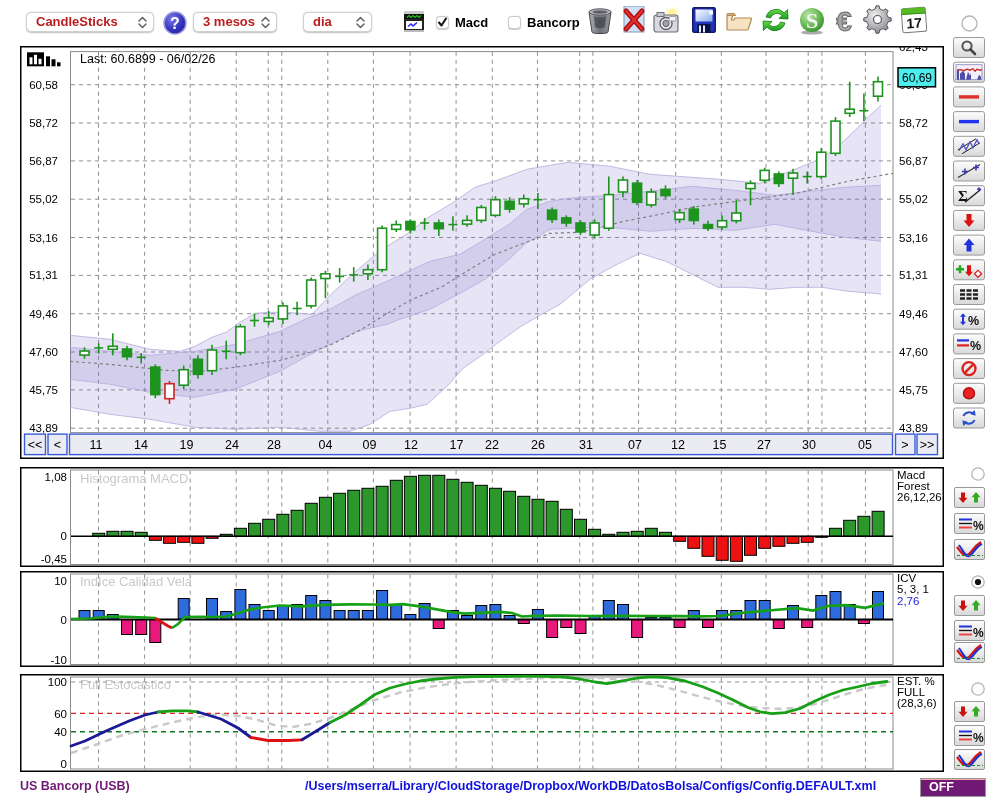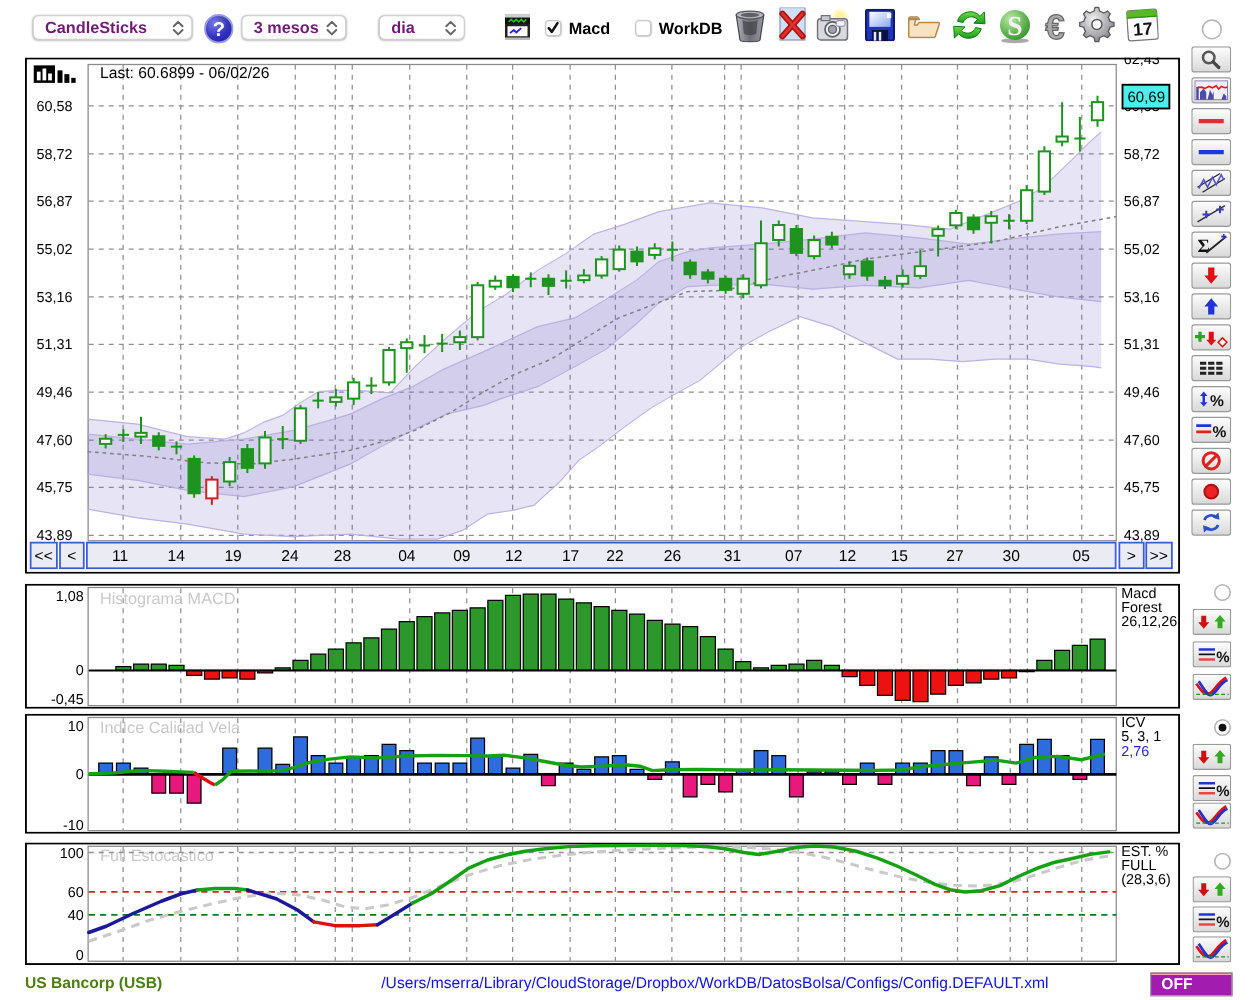--- a/index.html
+++ b/index.html
@@ -1,16 +1,16 @@
 <!DOCTYPE html>
 <html><head><meta charset="utf-8"><style>
 *{margin:0;padding:0;box-sizing:border-box}
 html,body{width:1000px;height:800px;background:#fff;font-family:"Liberation Sans",sans-serif;overflow:hidden}
 .abs{position:absolute}
-.popup{position:absolute;height:20px;background:#fff;border:1px solid #d0d0d0;border-radius:5px;box-shadow:0 0.5px 1.5px rgba(0,0,0,0.25);font-size:13px;font-weight:700;color:#701a75;display:flex;align-items:center;padding-left:9px}
+.popup{position:absolute;height:20px;background:#fff;border:1px solid #d0d0d0;border-radius:5px;box-shadow:0 0.5px 1.5px rgba(0,0,0,0.25);font-size:13px;font-weight:700;color:#b91c1c;display:flex;align-items:center;padding-left:9px}
 .chev{position:absolute;right:5px;top:3px;width:11px;height:13px}
 .cb{position:absolute;width:13px;height:13px;background:#fff;border:1px solid #c8c8c8;border-radius:3.5px;box-shadow:0 0.5px 1px rgba(0,0,0,0.2)}
 .lbl{position:absolute;font-size:13px;font-weight:600;color:#000}
 </style></head><body>
 <div class="popup" style="left:26px;top:11.5px;width:128px">CandleSticks<svg class="chev" viewBox="0 0 11 13">
       <path d="M2 5 L5.5 1.5 L9 5" fill="none" stroke="#666" stroke-width="1.6" stroke-linecap="round" stroke-linejoin="round"></path>
       <path d="M2 8 L5.5 11.5 L9 8" fill="none" stroke="#666" stroke-width="1.6" stroke-linecap="round" stroke-linejoin="round"></path>
     </svg></div>
 <div class="abs" style="left:163px;top:10.5px;width:24px;height:24px"><svg width="24" height="24">
       <defs>
@@ -39,21 +39,21 @@
       <polyline points="4,15.5 7,13 9,15 13,11.5" fill="none" stroke="#2222ee" stroke-width="1.5"></polyline>
       <rect x="0" y="19" width="20" height="2" fill="#bbb"></rect>
     </svg></div>
 <div class="cb" style="left:435.5px;top:15.5px">
     <svg width="11" height="11" style="position:absolute;left:0px;top:0px">
       <path d="M2 5.5 L4.5 8.5 L9 1.5" fill="none" stroke="#111" stroke-width="2" stroke-linecap="round" stroke-linejoin="round"></path>
     </svg>
   </div>
 <div class="lbl" style="left:455px;top:15px">Macd</div>
 <div class="cb" style="left:507.5px;top:15.5px"></div>
-<div class="lbl" style="left:527px;top:15px">WorkDB</div>
+<div class="lbl" style="left:527px;top:15px">Bancorp</div>
 <div class="abs" style="left:586px;top:7px"><svg width="28" height="27">
       <defs>
         <linearGradient id="tg" x1="0" y1="0" x2="1" y2="0">
           <stop offset="0" stop-color="#b0b0b8"></stop>
           <stop offset="0.5" stop-color="#707078"></stop>
           <stop offset="1" stop-color="#989aa0"></stop>
         </linearGradient>
       </defs>
       <path d="M3 5 L6 25 Q6.2 26.5 14 26.5 Q21.8 26.5 22 25 L25 5 Z" fill="url(#tg)" stroke="#44444c" stroke-width="1"></path>
       <ellipse cx="14" cy="5" rx="11" ry="3.2" fill="#b8b8c0" stroke="#55555d" stroke-width="1"></ellipse>
@@ -693,16 +693,16 @@
       <defs>
         <linearGradient id="pbg748.5" x1="0" y1="0" x2="0" y2="1">
           <stop offset="0" stop-color="#fdfdfd"></stop>
           <stop offset="1" stop-color="#d8d8d8"></stop>
         </linearGradient>
       </defs>
       <path d="M3 8 C7 13 9 17 13 16 C17 15 19 8 27 3" fill="none" stroke="#dd1111" stroke-width="2.2"></path>
       <path d="M5 6 C9 12 12 18 15 17 C19 15.5 22 7 28 5" fill="none" stroke="#2233cc" stroke-width="2.2"></path>
       <path d="M3 16.5 h26" stroke="#2a8a2a" stroke-width="1" stroke-dasharray="3 2"></path>
     </svg></div>
-<div class="abs" style="left:20px;top:778.5px;font-size:12.5px;font-weight:700;color:#4d7c0f">US Bancorp (USB)</div>
-<div class="abs" style="left:305px;top:778.5px;font-size:12.5px;font-weight:400;color:#1111dd">/Users/mserra/Library/CloudStorage/Dropbox/WorkDB/DatosBolsa/Configs/Config.DEFAULT.xml</div>
-<div class="abs" style="left:920px;top:777.5px;width:66px;height:19px;background:#a21caf;border:1.5px solid #999;box-shadow:inset 0 1px 0 #ffaaaa">
+<div class="abs" style="left:20px;top:778.5px;font-size:12.5px;font-weight:700;color:#701a75">US Bancorp (USB)</div>
+<div class="abs" style="left:305px;top:778.5px;font-size:12.5px;font-weight:700;color:#1111dd">/Users/mserra/Library/CloudStorage/Dropbox/WorkDB/DatosBolsa/Configs/Config.DEFAULT.xml</div>
+<div class="abs" style="left:920px;top:777.5px;width:66px;height:19px;background:#701a75;border:1.5px solid #999;box-shadow:inset 0 1px 0 #ffaaaa">
     <span style="color:#fff;font-size:12.5px;font-weight:700;position:absolute;left:8px;top:1px">OFF</span>
   </div>
 </body></html>

